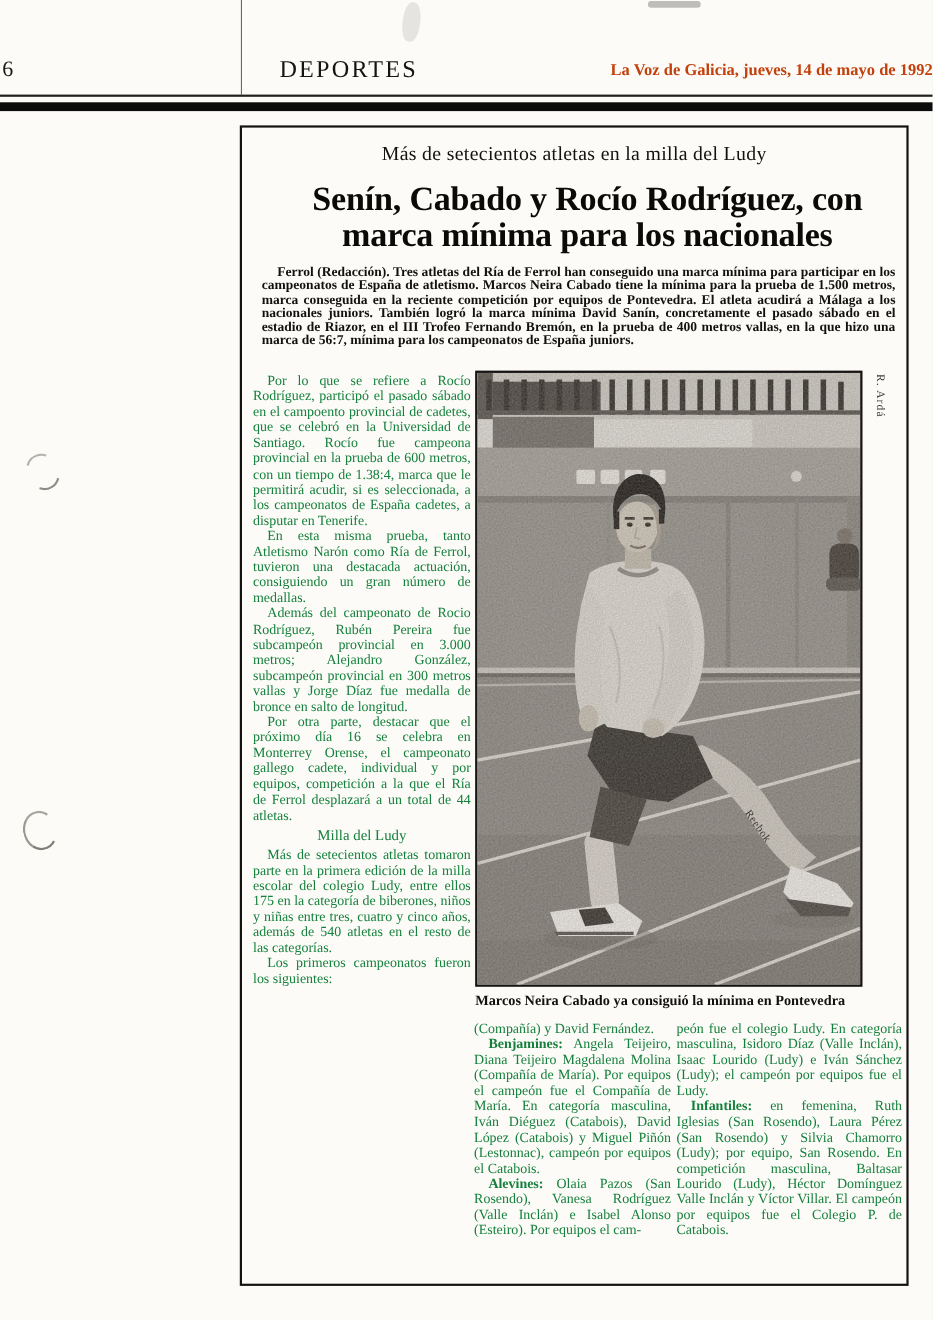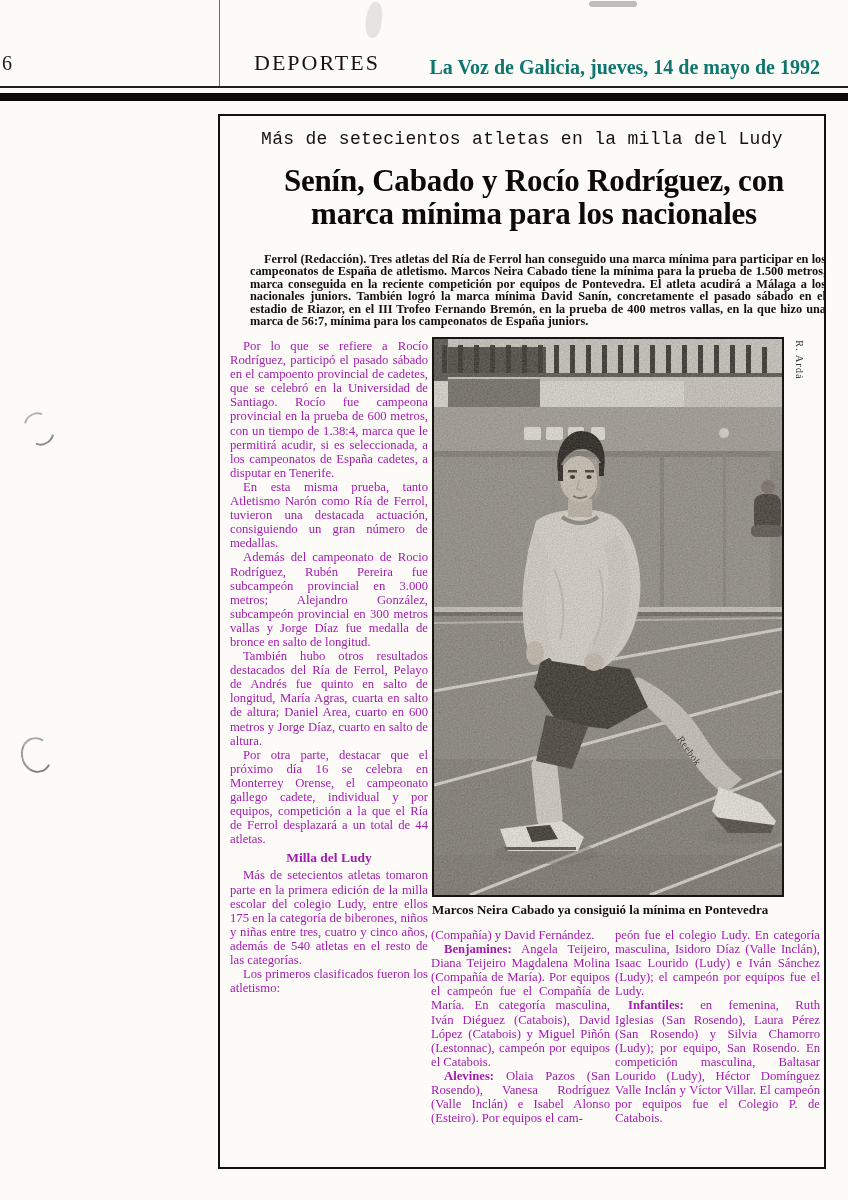--- a/index.html
+++ b/index.html
@@ -8,58 +8,58 @@
   .page {
     position:relative; width:848px; height:1200px;
     background:#fcfbf8; overflow:hidden;
     font-family:"Liberation Serif","DejaVu Serif",serif;
     color:#171511;
   }
   
   .hdr-pagenum { position:absolute; left:2px; top:52px; font-size:20px; color:#1d1b18; }
   .hdr-vline   { position:absolute; left:219px; top:0; width:1px; height:86px; background:#6b6963; }
   .hdr-section { position:absolute; left:254px; top:50px; font-size:22px; letter-spacing:2px; color:#161411; }
-  .hdr-date    { position:absolute; right:28px; top:56px; font-size:20px; font-weight:bold; color:#0f766e; }
+  .hdr-date    { position:absolute; right:0; top:56px; font-size:15px; font-weight:bold; color:#c2410c; }
   .rule-thin   { position:absolute; left:0; top:86px; width:848px; height:2px; background:#21201d; }
   .rule-thick  { position:absolute; left:0; top:93px; width:848px; height:8px; background:#0c0c0b; }
   
   .scan-mark { position:absolute; border-radius:50%; }
   .scan-mark-1 { left:24px; top:412px; width:26px; height:30px; border:2px solid;
                  border-color:#b6b3ad transparent #8f8c86 transparent; transform:rotate(-28deg); }
   .scan-mark-2 { left:21px; top:737px; width:27px; height:32px; border:2px solid;
                  border-color:#aaa7a1 transparent #827f79 #9c9993; transform:rotate(-14deg); }
   .smudge { position:absolute; }
   .smudge-1 { left:366px; top:2px; width:16px; height:36px; background:rgba(118,115,108,0.16); border-radius:45%; transform:rotate(7deg); }
   .smudge-2 { left:589px; top:1px; width:48px; height:6px; background:rgba(62,59,53,0.32); border-radius:3px; }
   
   .article-box {
     position:absolute; left:218px; top:114px; width:604px; height:1051px;
     border:2px solid #131210; background:#fcfbf7;
   }
   .kicker {
     position:absolute; left:0; top:13px; width:100%;
-    text-align:center; font-size:18px; color:#14120f; letter-spacing:0.3px;font-family:Liberation Mono, monospace;
+    text-align:center; font-size:18px; color:#14120f; letter-spacing:0.3px;
   }
   .headline {
     position:absolute; left:0; top:36px; width:100%; margin:12px;
     text-align:center; font-size:31px; line-height:33px; font-weight:bold; color:#0b0a09;
     letter-spacing:-0.2px;
   }
   .lead {
-    position:absolute; left:14px; top:121px; width:576px; margin:16px;
+    position:absolute; left:14px; top:121px; width:576px; margin:4px;
     font-size:12.3px; line-height:12.4px; font-weight:bold;
     text-align:justify; text-indent:14px; color:#131110;
   }
-  .col { position:absolute; font-size:12.7px; line-height:14.1px; text-align:justify; color:#a21caf; }
+  .col { position:absolute; font-size:12.7px; line-height:14.1px; text-align:justify; color:#15803d; }
   .col p { margin:0; text-indent:13px; }
   .col p.no-indent { text-indent:0; }
   .col1 { left:10px;  top:223px; width:198px; }
   .col2 { left:211px; top:812px; width:179px; }
   .col3 { left:395px; top:812px; width:205px; }
-  .subhead { text-align:center; font-weight:bold; font-size:13.5px; margin:5px 0 3px; }
+  .subhead { text-align:center; font-weight:normal; font-size:13.5px; margin:5px 0 3px; }
   .photo-frame {
     position:absolute; left:212px; top:221px; width:348px; height:556px;
     border:2px solid #161513; background:#a6a29b;
   }
   .photo-frame svg { display:block; }
   .photo-caption {
     position:absolute; left:212px; top:786px; width:352px;
     text-align:left; font-weight:bold; font-size:13px; color:#131110;
   }
   .photo-credit {
@@ -89,25 +89,24 @@
     <div class="kicker">Más de setecientos atletas en la milla del Ludy</div>
 
     <h1 class="headline"><span>Senín, Cabado y Rocío Rodríguez, con</span><br><span>marca mínima para los nacionales</span></h1>
 
     <p class="lead">Ferrol (Redacción). Tres atletas del Ría de Ferrol han conseguido una marca mínima para participar en los campeonatos de España de atletismo. Marcos Neira Cabado tiene la mínima para la prueba de 1.500 metros, marca conseguida en la reciente competición por equipos de Pontevedra. El atleta acudirá a Málaga a los nacionales juniors. También logró la marca mínima David Sanín, concretamente el pasado sábado en el estadio de Riazor, en el III Trofeo Fernando Bremón, en la prueba de 400 metros vallas, en la que hizo una marca de 56:7, mínima para los campeonatos de España juniors.</p>
 
     <div class="col col1">
       <p>Por lo que se refiere a Rocío Rodríguez, participó el pasado sábado en el campoento provincial de cadetes, que se celebró en la Universidad de Santiago. Rocío fue campeona provincial en la prueba de 600 metros, con un tiempo de 1.38:4, marca que le permitirá acudir, si es seleccionada, a los campeonatos de España cadetes, a disputar en Tenerife.</p>
       <p>En esta misma prueba, tanto Atletismo Narón como Ría de Ferrol, tuvieron una destacada actuación, consiguiendo un gran número de medallas.</p>
       <p>Además del campeonato de Rocio Rodríguez, Rubén Pereira fue subcampeón provincial en 3.000 metros; Alejandro González, subcampeón provincial en 300 metros vallas y Jorge Díaz fue medalla de bronce en salto de longitud.</p>
-      <p>También hubo otros resultados destacados del Ría de Ferrol, Pelayo de Andrés fue quinto en salto de longitud, María Agras, cuarta en salto de altura; Daniel Area, cuarto en 600 metros y Jorge Díaz, cuarto en salto de altura.</p>
       <p>Por otra parte, destacar que el próximo día 16 se celebra en Monterrey Orense, el campeonato gallego cadete, individual y por equipos, competición a la que el Ría de Ferrol desplazará a un total de 44 atletas.</p>
       <div class="subhead">Milla del Ludy</div>
       <p>Más de setecientos atletas tomaron parte en la primera edición de la milla escolar del colegio Ludy, entre ellos 175 en la categoría de biberones, niños y niñas entre tres, cuatro y cinco años, además de 540 atletas en el resto de las categorías.</p>
-      <p>Los primeros clasificados fueron los atletismo:</p>
+      <p>Los primeros campeonatos fueron los siguientes:</p>
     </div>
 
     <div class="photo-frame">
       <svg viewBox="0 0 348 556" width="348" height="556" xmlns="http://www.w3.org/2000/svg">
         <defs>
           <filter id="noiseDark" x="0" y="0" width="100%" height="100%">
             <feTurbulence type="fractalNoise" baseFrequency="0.75" numOctaves="2" stitchTiles="stitch"></feTurbulence>
             <feColorMatrix type="matrix" values="0 0 0 0 0.07  0 0 0 0 0.06  0 0 0 0 0.05  0.9 0.9 0.9 0 -0.7"></feColorMatrix>
           </filter>
           <filter id="noiseLight" x="0" y="0" width="100%" height="100%">

